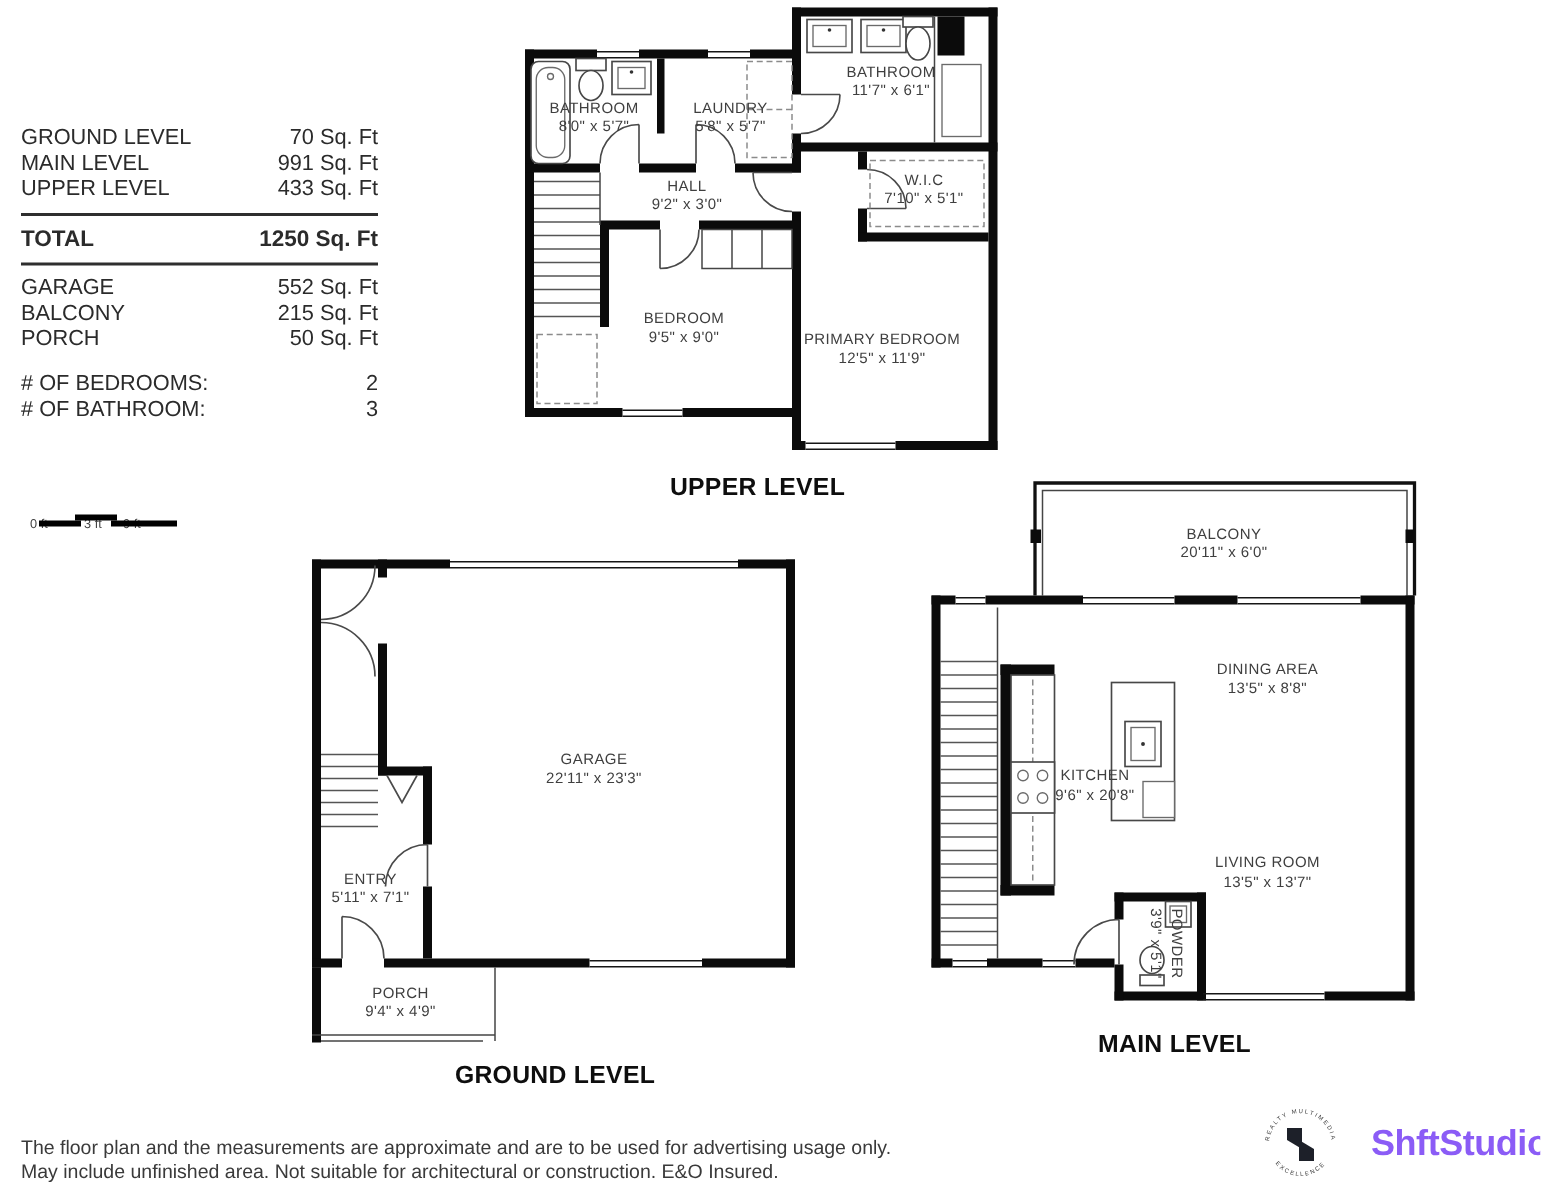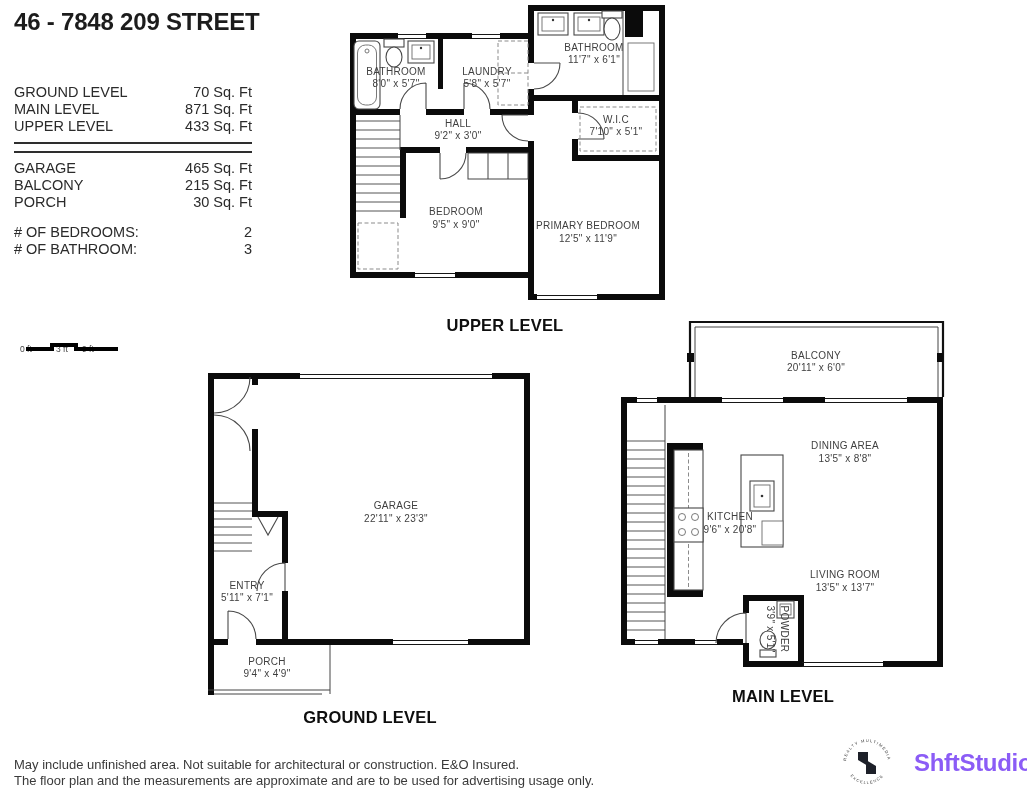--- a/index.html
+++ b/index.html
@@ -40,49 +40,52 @@
   .logo{position:absolute;left:840px;top:736px;display:flex;align-items:center;}
   .brand{font-size:24px;font-weight:700;color:#8b5cf6;letter-spacing:-0.3px;margin-left:20px;}
   .badge-arc{font-size:4px;letter-spacing:1.2px;fill:#3a3a3a;font-family:"Liberation Sans",sans-serif;}
 </style>
 </head>
 <body>
 
 <div id="page">
 
   <div class="addr">
-    <div>46 - 7848 209 STREET</div>
   </div>
 
   <div class="tbl">
     <div class="trow">
       <span>GROUND LEVEL</span>
       <span class="v">70 Sq. Ft</span>
     </div>
     <div class="trow">
       <span>MAIN LEVEL</span>
-      <span class="v">871 Sq. Ft</span>
+      <span class="v">991 Sq. Ft</span>
     </div>
     <div class="trow">
       <span>UPPER LEVEL</span>
       <span class="v">433 Sq. Ft</span>
     </div>
     <hr class="rule">
+    <div class="trow total">
+      <span>TOTAL</span>
+      <span class="v">1250 Sq. Ft</span>
+    </div>
     <hr class="rule">
     <div class="trow">
       <span>GARAGE</span>
-      <span class="v">465 Sq. Ft</span>
+      <span class="v">552 Sq. Ft</span>
     </div>
     <div class="trow">
       <span>BALCONY</span>
       <span class="v">215 Sq. Ft</span>
     </div>
     <div class="trow">
       <span>PORCH</span>
-      <span class="v">30 Sq. Ft</span>
+      <span class="v">50 Sq. Ft</span>
     </div>
     <div class="gap12"></div>
     <div class="trow">
       <span># OF BEDROOMS:</span>
       <span class="v">2</span>
     </div>
     <div class="trow">
       <span># OF BATHROOM:</span>
       <span class="v">3</span>
     </div>
@@ -350,22 +353,22 @@
       <text class="rdims" x="232" y="278">13'5" x 13'7"</text>
     </g>
     <g>
       <text class="rname" transform="translate(168,316) rotate(90)">POWDER</text>
       <text class="rdims" transform="translate(154,316) rotate(90)">3'9" x 5'1"</text>
     </g>
   </svg>
   <div class="ptitle" style="left:613px;top:687px;width:340px">MAIN LEVEL</div>
 
   <div class="foot">
+    <div>The floor plan and the measurements are approximate and are to be used for advertising usage only.</div>
     <div>May include unfinished area. Not suitable for architectural or construction. E&amp;O Insured.</div>
-    <div>The floor plan and the measurements are approximate and are to be used for advertising usage only.</div>
   </div>
 
   <div class="logo">
     <svg width="54" height="54" viewBox="-27 -27 54 54">
       <defs>
         <path id="arcT" d="M -21 0 A 21 21 0 0 1 21 0"></path>
         <path id="arcB" d="M -21 0 A 21 21 0 0 0 21 0"></path>
       </defs>
       <text class="badge-arc" text-anchor="middle">
         <textPath href="#arcT" startOffset="50%">REALTY MULTIMEDIA</textPath>

